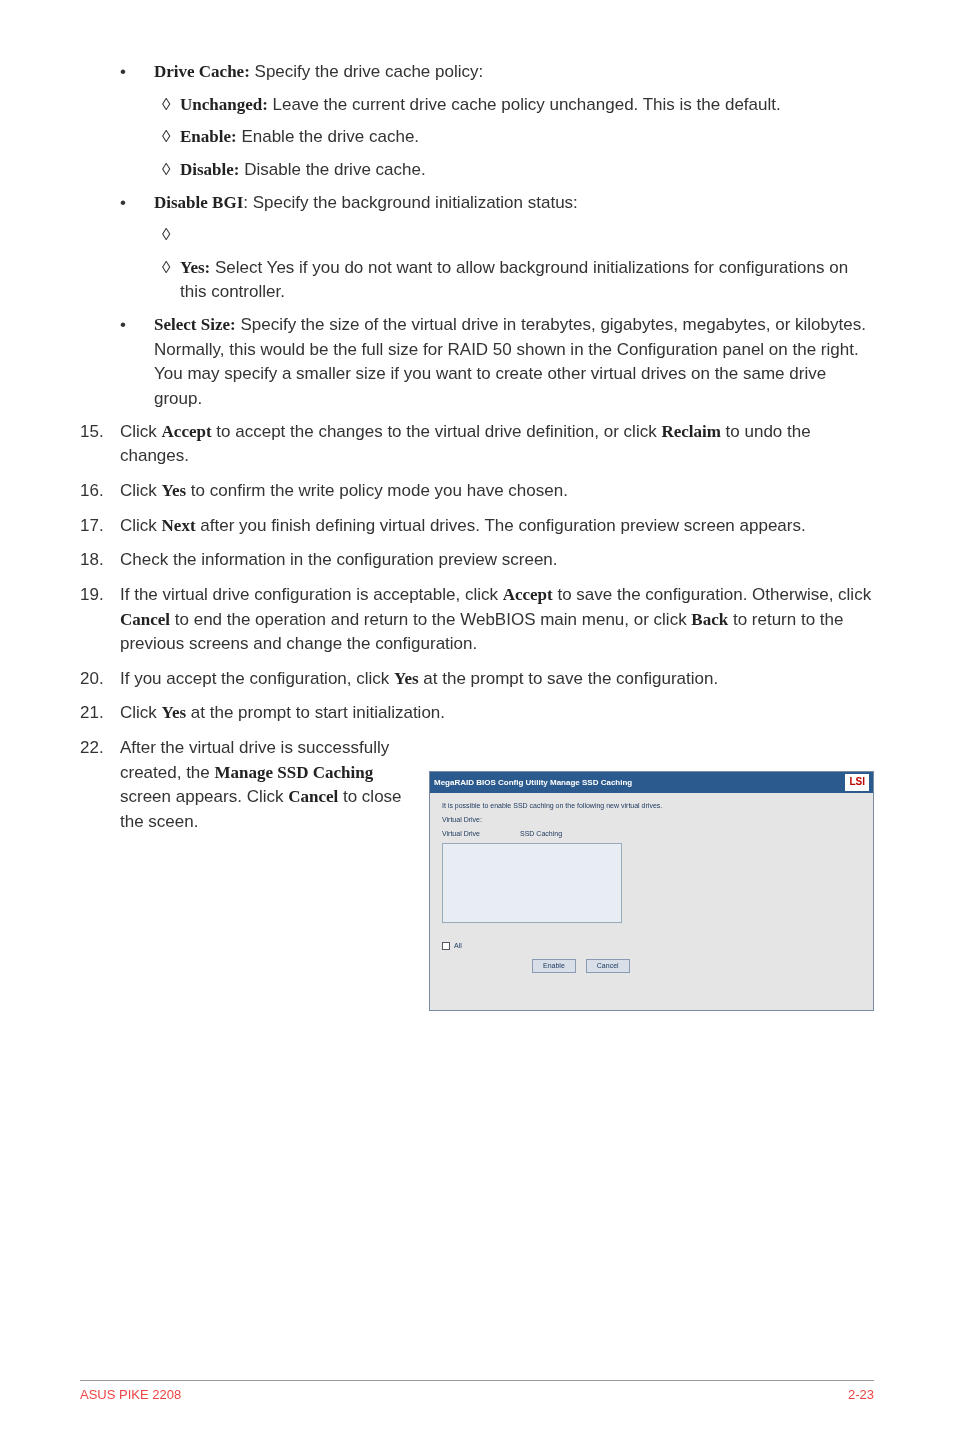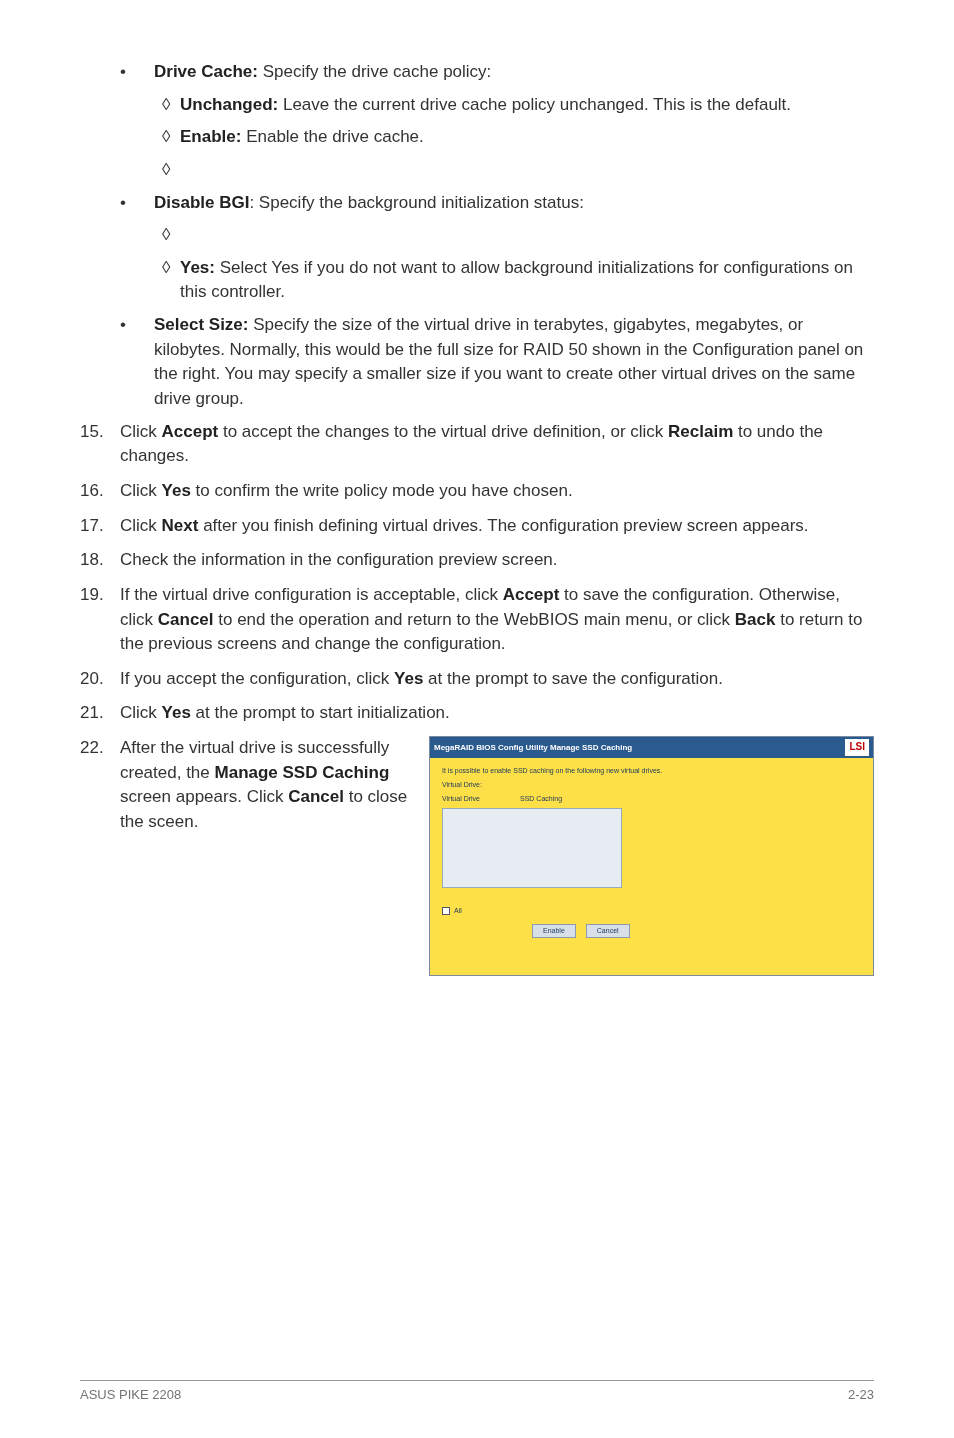--- a/index.html
+++ b/index.html
@@ -41,42 +41,43 @@
     .numitem .num {
       width: 40px;
       flex-shrink: 0;
     }
     .numitem .txt { flex: 1; }
     .row22 { display: flex; gap: 9px; margin-bottom: 10px; }
     .row22 .left { display: flex; }
     .row22 .left .num { width: 40px; flex-shrink: 0; }
     .row22 .left .txt { width: 300px; }
     .row22 .img { flex: 1; }
-    b { font-weight: bold; color: #222; }
+    b { font-weight: bold; color: #222; font-family: Liberation Serif, serif; }
     .footer {
       position: absolute;
       bottom: 36px;
       left: 80px;
       right: 80px;
       border-top: 1px solid #999;
       padding-top: 6px;
       font-size: 13px;
-      color: #737373;
+      color: #ef4444;
       display: flex;
       justify-content: space-between;
     }
     
     .mini {
       border: 1px solid #7a8aa0;
-      background: #fde047;
+      background: #e5e5e5;
       width: 100%;
       height: 240px;
       position: relative;
       font-size: 8px;
       color: #1a365d;
+      margin-top: 35px;
     }
     .mini-title {
       background: #2a5a8e;
       color: #fff;
       padding: 2px 4px;
       font-size: 8px;
       font-weight: bold;
       display: flex;
       justify-content: space-between;
       align-items: center;
@@ -120,20 +121,21 @@
   <div class="bullet-2">
     <div class="sym">◊</div>
     <div class="txt"><b>Unchanged:</b><span> Leave the current drive cache policy unchanged. This is the default.</span></div>
   </div>
   <div class="bullet-2">
     <div class="sym">◊</div>
     <div class="txt"><b>Enable:</b><span> Enable the drive cache.</span></div>
   </div>
   <div class="bullet-2">
     <div class="sym">◊</div>
+    <div class="txt"><b>Disable:</b><span> Disable the drive cache.</span></div>
   </div>
 
   <div class="bullet-1">
     <div class="dot">•</div>
     <div class="txt"><b>Disable BGI</b><span>: Specify the background initialization status:</span></div>
   </div>
   <div class="bullet-2">
     <div class="sym">◊</div>
   </div>
   <div class="bullet-2">

